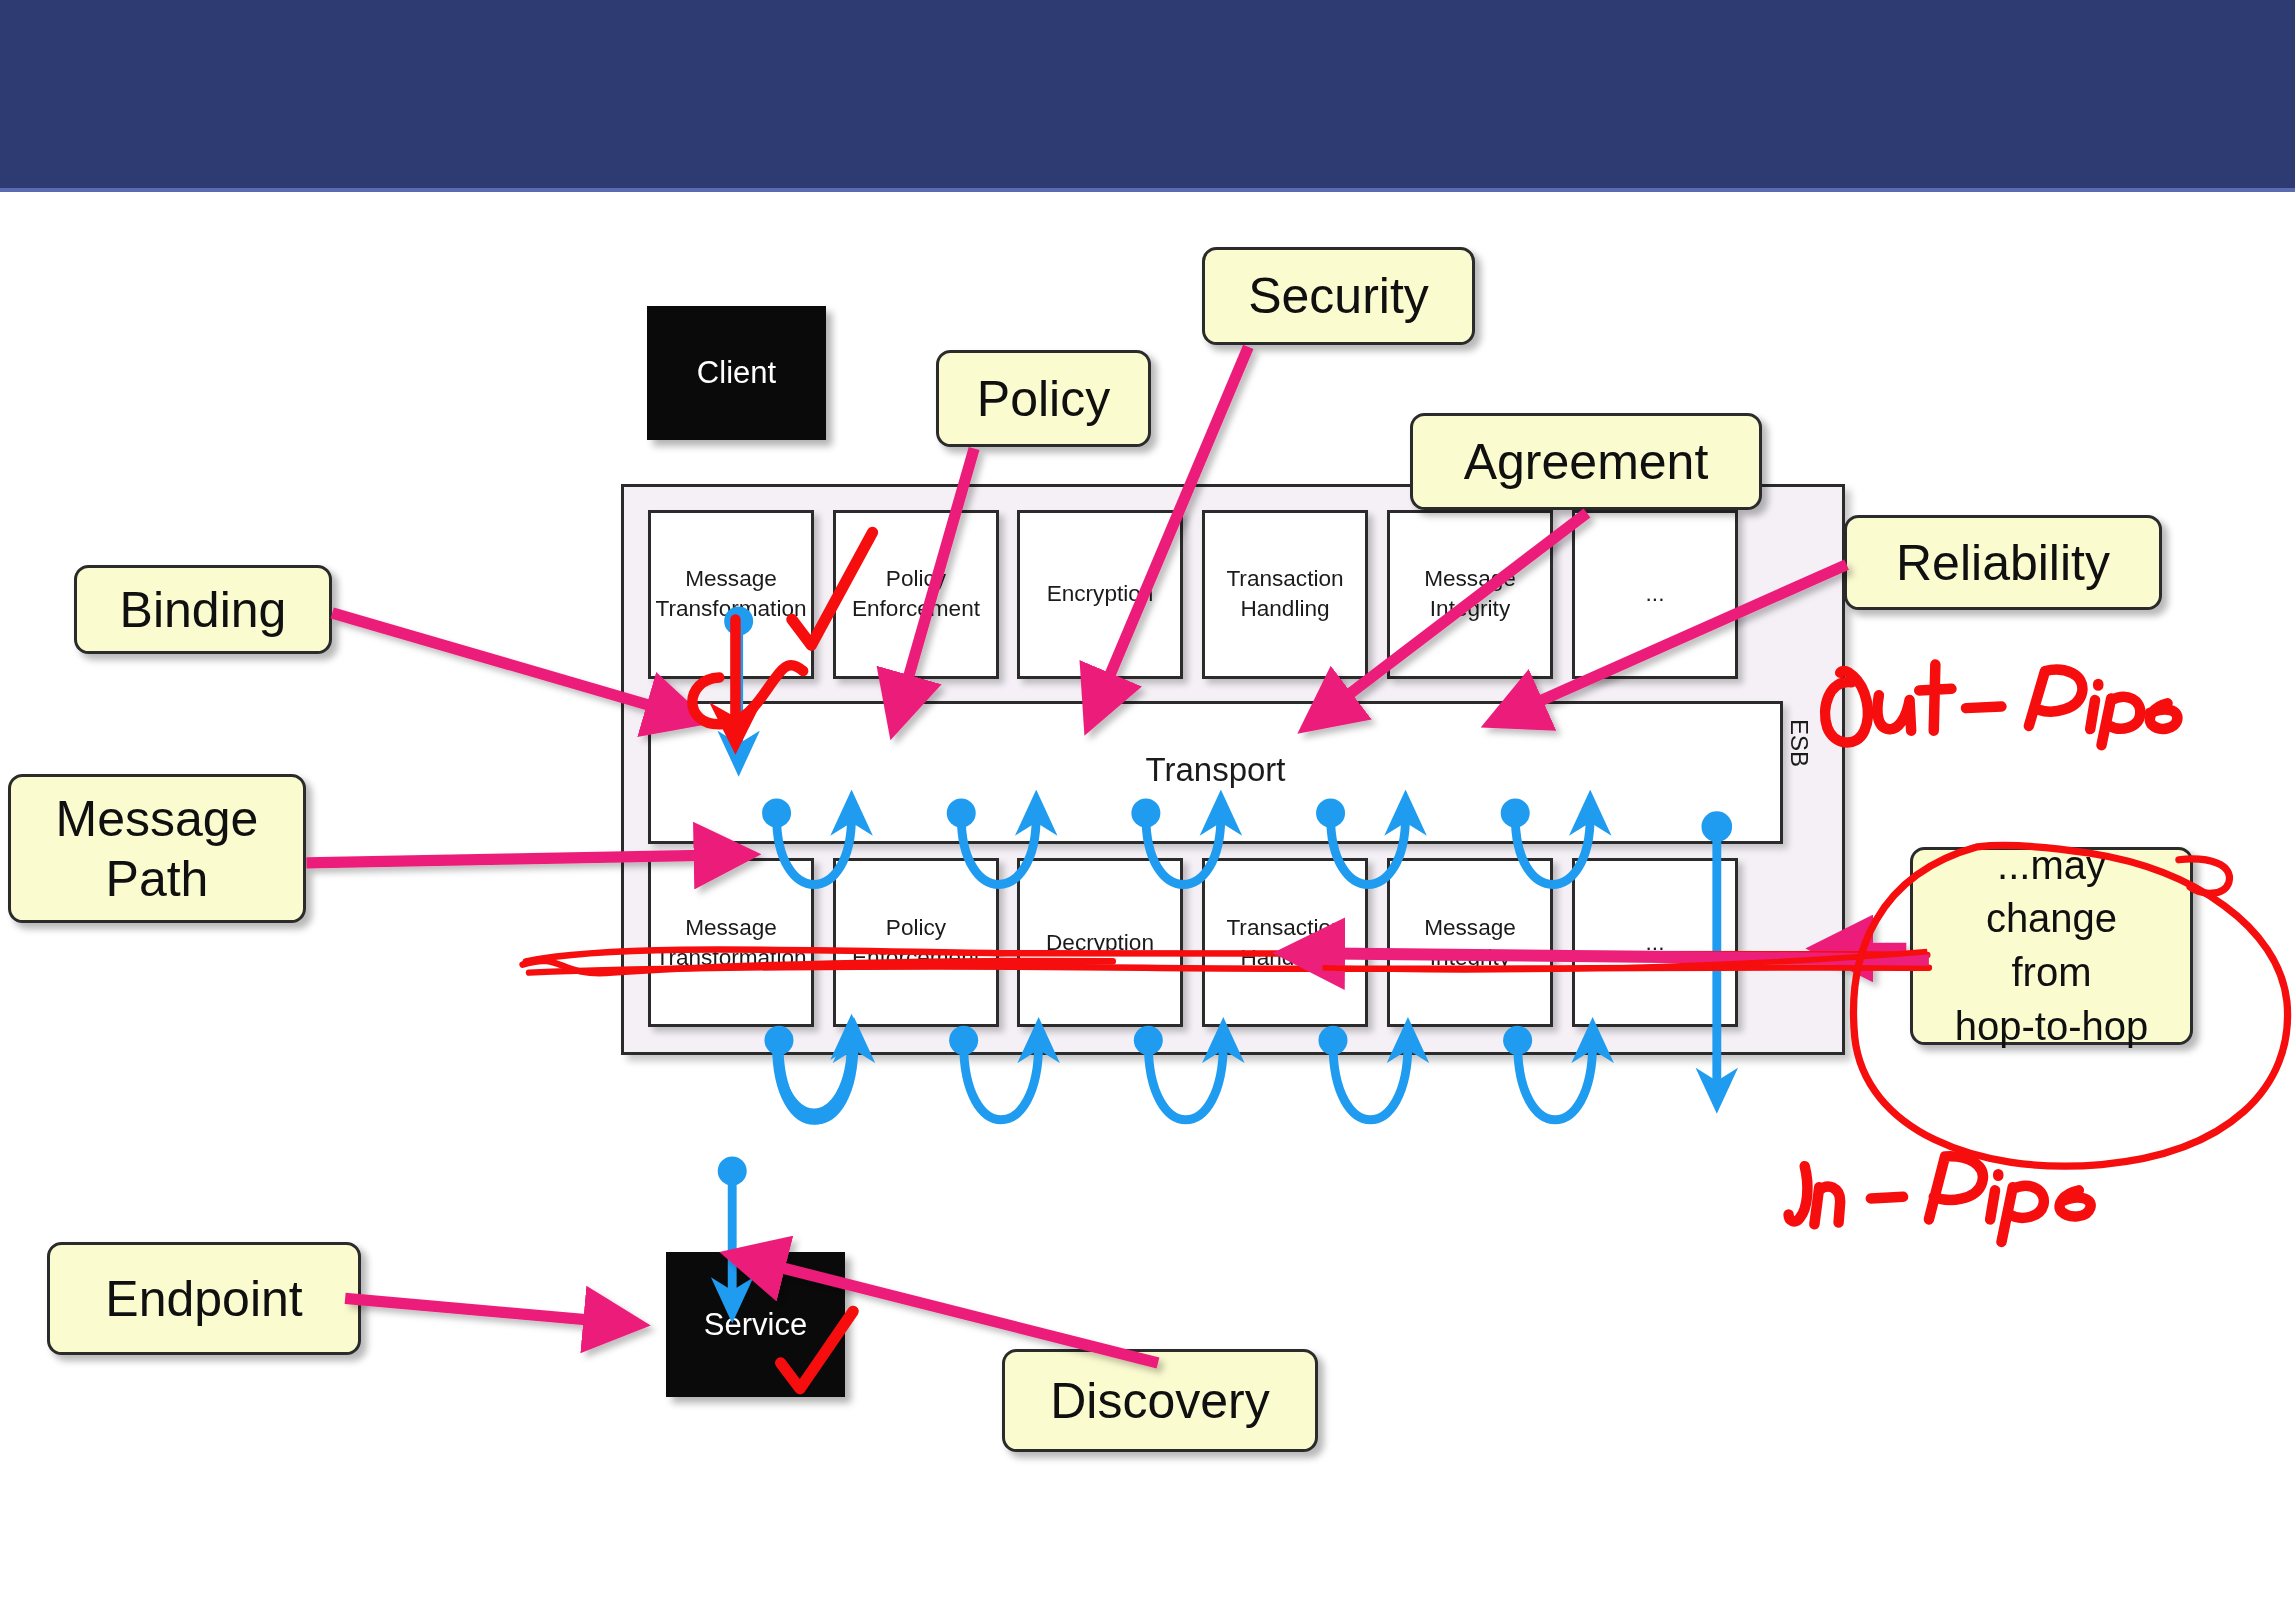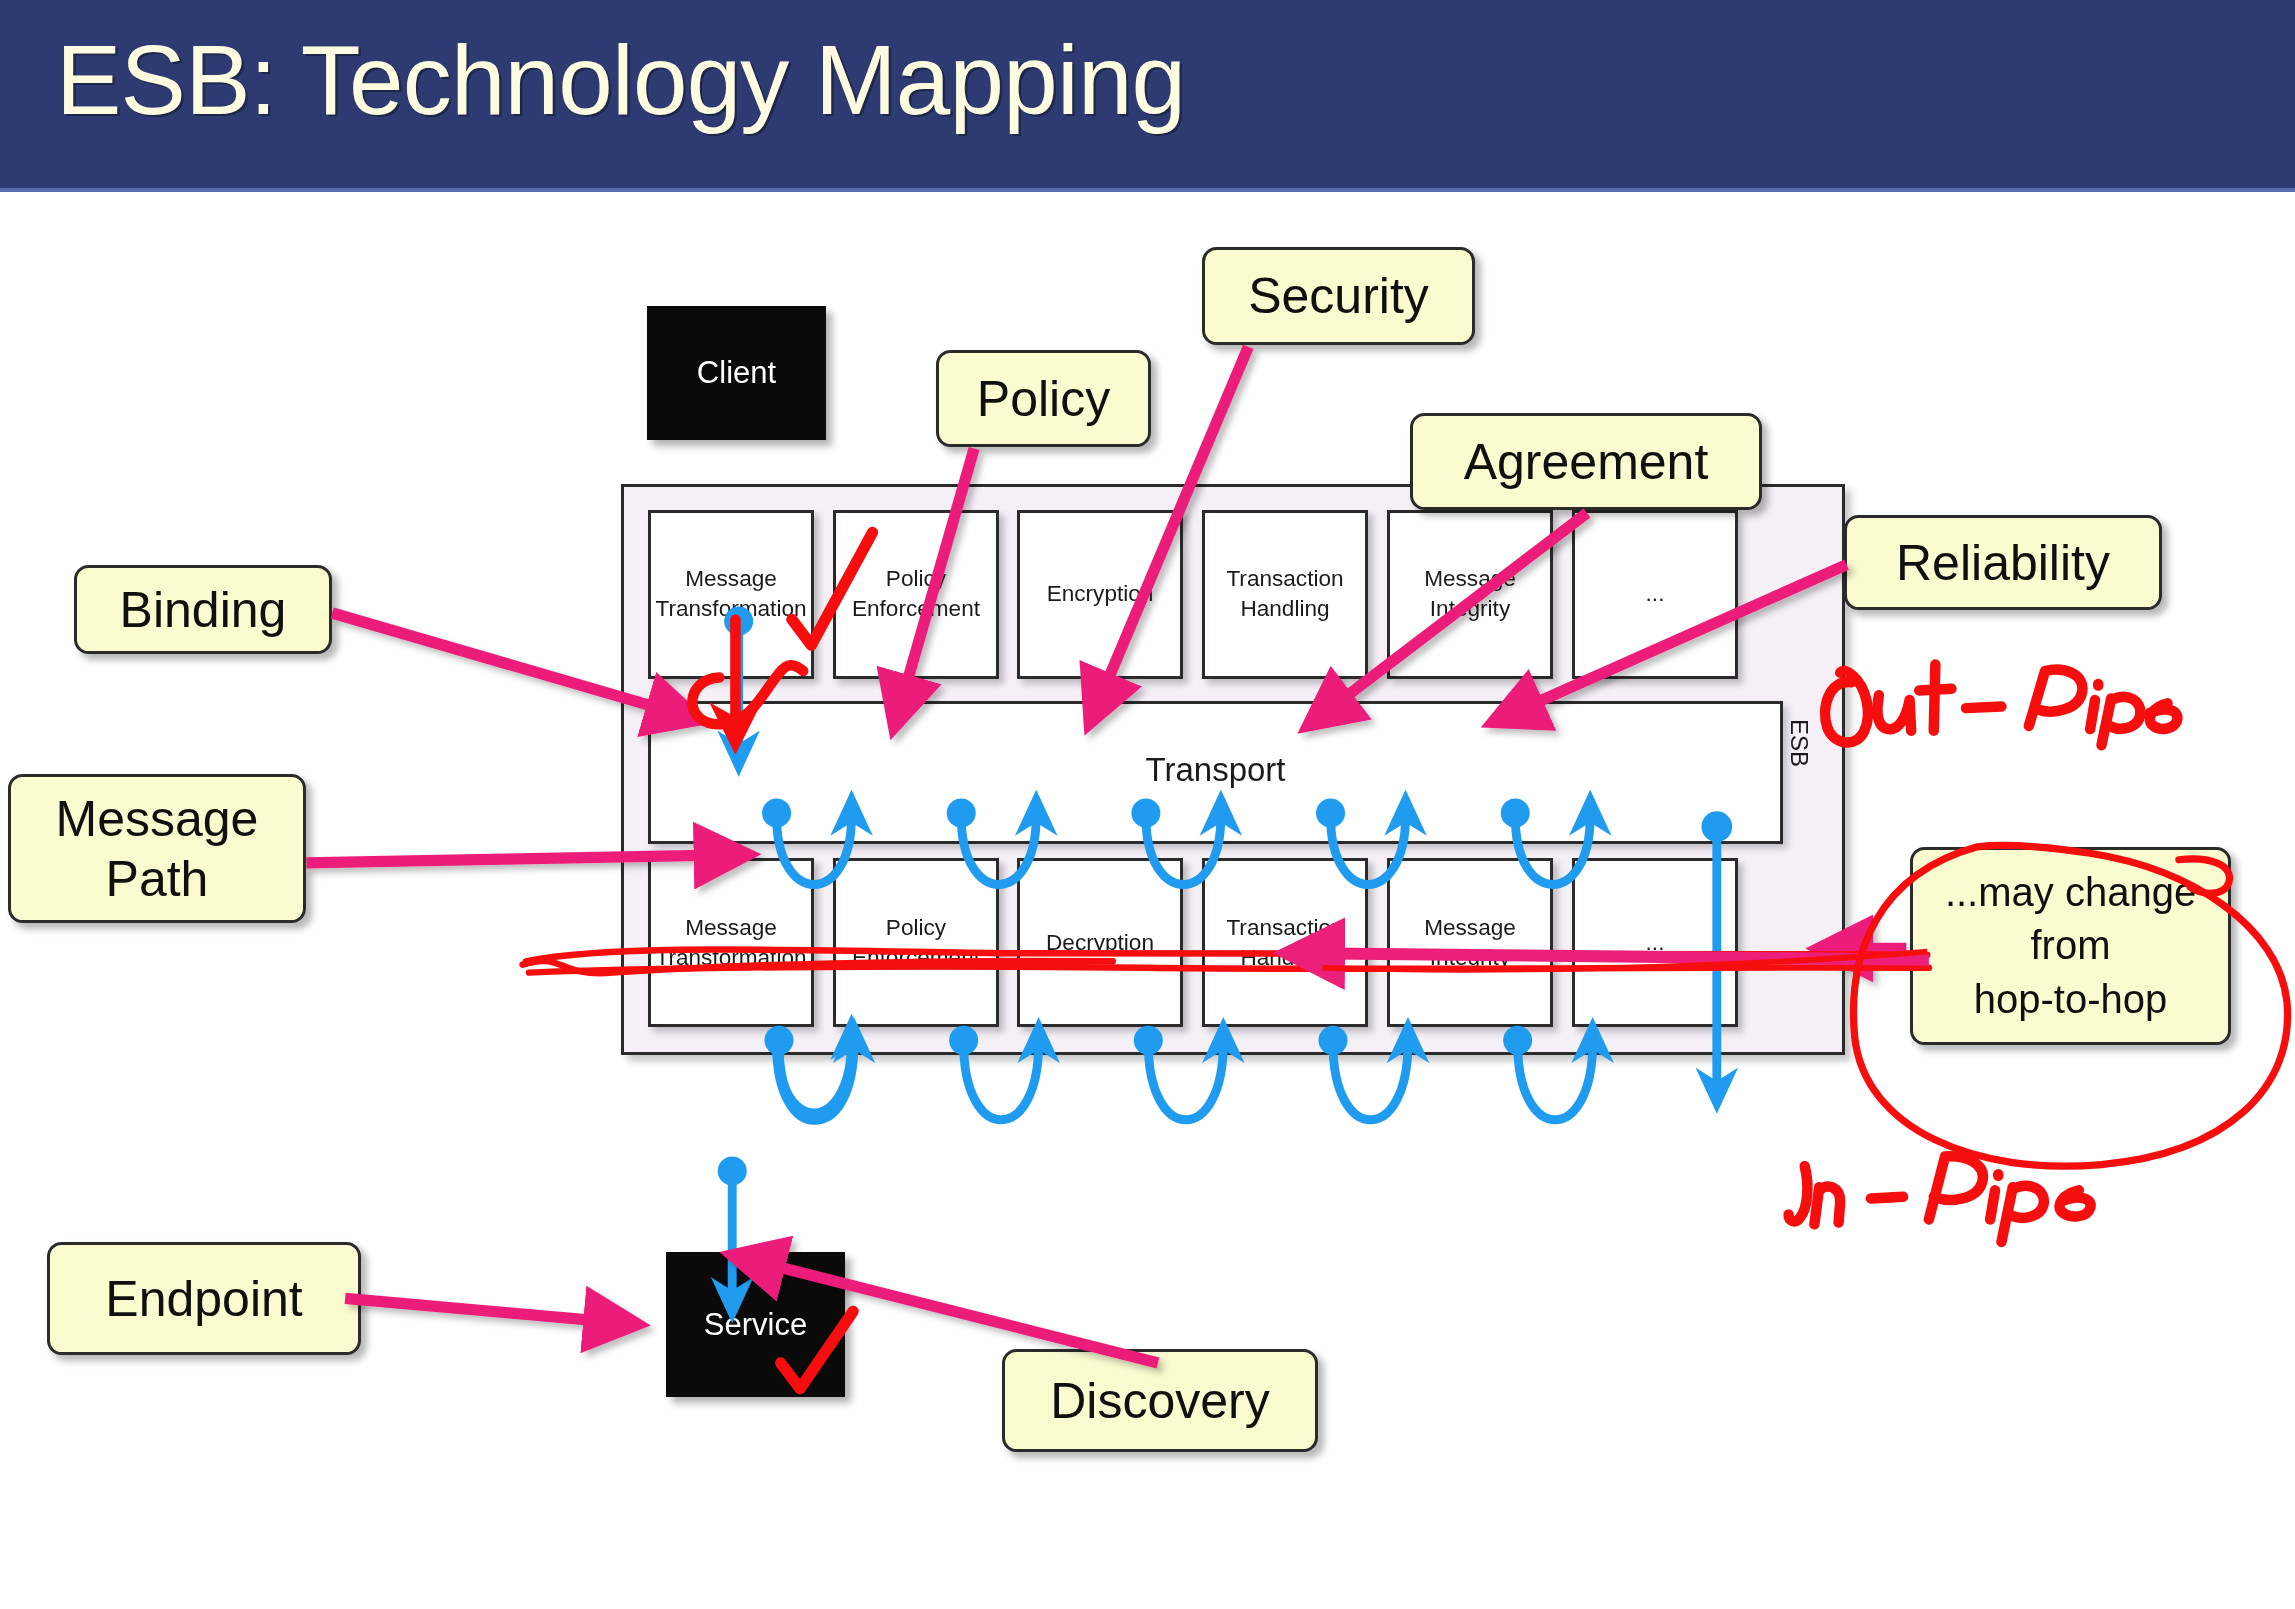--- a/index.html
+++ b/index.html
@@ -76,31 +76,30 @@
   }
   #callout-binding  {left:74px; top:565px; width:258px;height:89px;}
   #callout-msgpath  {left:8px; top:774px; width:298px;height:149px;}
   #callout-endpoint {left:47px; top:1242px;width:314px;height:113px;}
   #callout-policy   {left:936px;top:350px; width:215px;height:97px;}
   #callout-security {left:1202px;top:247px; width:273px;height:98px;}
   #callout-agreement{left:1410px;top:413px; width:352px;height:97px;}
   #callout-reliability{left:1844px;top:515px;width:318px;height:95px;}
   #callout-discovery{left:1002px;top:1349px;width:316px;height:103px;}
   #callout-hop{
-    left:1910px;top:847px;width:321px;height:198px;
+    left:1910px;top:847px;width:283px;height:198px;
     font-size:40px;line-height:1.34;flex-direction:column;align-items:center;
   }
   
   #overlay{position:absolute;left:0;top:0;width:2295px;height:1609px;pointer-events:none;}
 </style>
 </head>
 <body>
 
 <div id="title-bar">
-  <div id="slide-title">ESB: Technology Mapping</div>
   <div class="underline"></div>
 </div>
 
 <div id="canvas"></div>
 
 <div id="client-box" class="endpoint-box">
   <span>Client</span>
 </div>
 <div id="service-box" class="endpoint-box">
   <span>Service</span>

